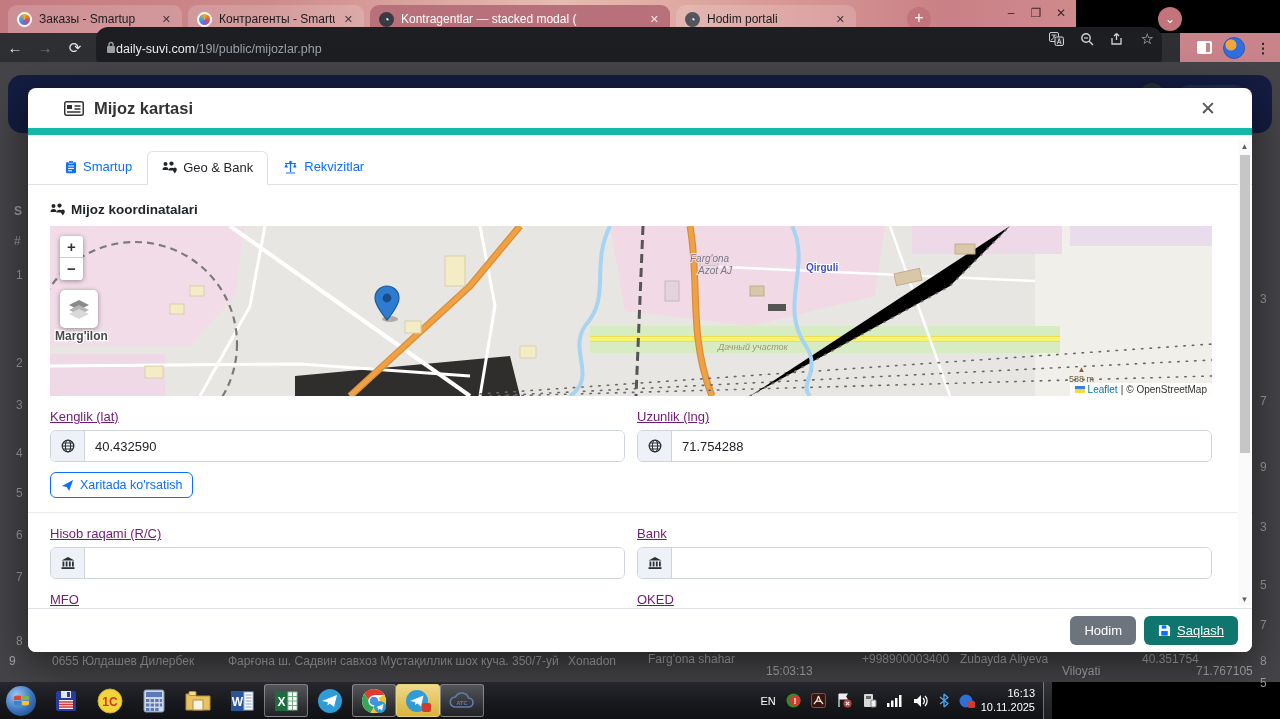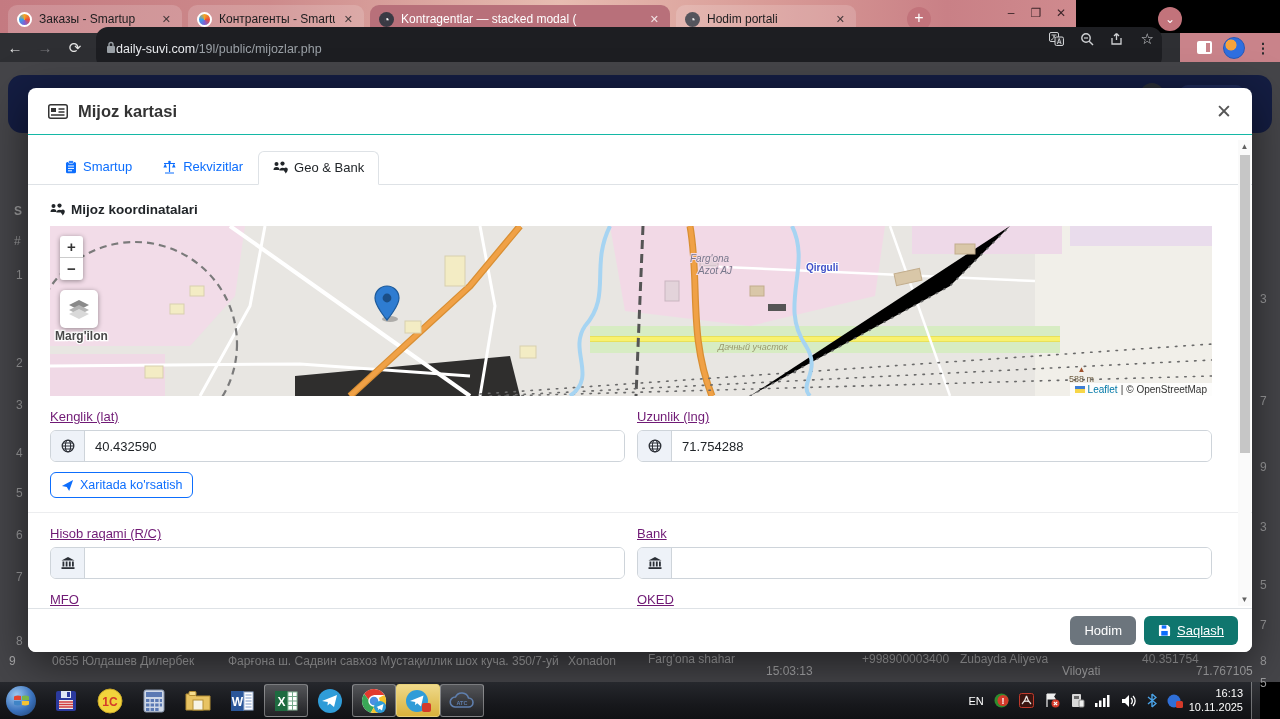--- a/index.html
+++ b/index.html
@@ -48,21 +48,21 @@
   .navybar { position:absolute; left:8px; top:13px; width:1264px; height:58px; border-radius:14px; background:#141d42; }
   .navybar .pillbtn { position:absolute; right:28px; top:10px; width:64px; height:28px; border-radius:8px; background:#1f2b59; }
   .navybar .circ { position:absolute; right:108px; top:8px; width:24px; height:24px; border-radius:50%; background:#2a2f37; }
   .ghost { position:absolute; color:#26262a; font-size:12px; }
   .ghost.light { color:#9c9c9e; }
   .btrow span { position:absolute; white-space:nowrap; color:#a9a9ab; font-size:12px; }
 
   
   .modal { position:absolute; left:28px; top:88px; width:1224px; height:564px; background:#fff;
     border-radius:8px; box-shadow:0 12px 44px rgba(0,0,0,0.55); overflow:hidden; }
-  .m-head { height:47px; border-bottom:1px solid #14b8a6; display:flex; align-items:center; padding:0 20px; gap:10px; }
+  .m-head { height:47px; border-bottom:7px solid #14b8a6; display:flex; align-items:center; padding:0 36px; gap:10px; }
   .m-title { font-size:16.5px; font-weight:bold; color:#333; }
   .m-close { margin-left:auto; color:#565656; font-size:19px; line-height:1; }
   .m-tabs { display:flex; align-items:flex-end; padding:15px 0 0 22px; border-bottom:1px solid #dee2e6; }
   .m-tab { display:flex; align-items:center; gap:6px; font-size:13px; color:#0d6efd;
     padding:8px 14px 9px; border:1px solid transparent; border-radius:6px 6px 0 0; }
   .m-tab.active { color:#212529; background:#fff; border-color:#dee2e6 #dee2e6 #fff; margin-bottom:-1px; }
   .sect { display:flex; align-items:center; gap:6px; margin:17px 0 9px 22px; font-size:13.5px; font-weight:bold; color:#212529; }
 
   .mapbox { position:relative; margin-left:22px; width:1162px; height:170px; overflow:hidden; background:#e8e6e2; }
   .lf-zoom { position:absolute; left:10px; top:10px; width:23px; background:#fff; border-radius:3px;
@@ -93,21 +93,21 @@
   .m-scroll .thumb { position:absolute; left:1.5px; top:15px; width:10px; height:298px; background:#c6c6c6; }
 
   .m-foot { position:absolute; left:0; bottom:0; width:100%; height:44px; border-top:1px solid #dee2e6;
     background:#fff; display:flex; align-items:center; justify-content:flex-end; gap:8px; padding-right:14px; }
   .btn { border:none; border-radius:6px; color:#fff; font-size:13px; padding:7px 14px;
     display:inline-flex; align-items:center; gap:6px; font-family:"Liberation Sans", sans-serif; }
   .btn-gray { background:#6c757d; }
   .btn-blue { background:#0f766e;text-decoration:underline; }
 
   
-  .taskbar { position:absolute; left:0; top:682px; width:1260px; height:37px;
+  .taskbar { position:absolute; left:0; top:682px; width:1052px; height:37px;
     background:linear-gradient(#26282d,#17181c 60%,#101114); display:flex; align-items:center; }
   .orb { width:30px; height:30px; border-radius:50%; margin:0 8px 0 6px;
     background:radial-gradient(circle at 35% 30%, #9cc7ef, #3a72bd 55%, #1c3a66); display:flex; align-items:center; justify-content:center; }
   .slot { width:44px; height:33px; display:flex; align-items:center; justify-content:center; }
   .slot.framed { background:linear-gradient(rgba(255,255,255,0.22),rgba(255,255,255,0.07));
     border:1px solid rgba(255,255,255,0.35); border-radius:3px; }
   .slot.flash { background:linear-gradient(#efd98a,#d9b23c); border:1px solid #e8d27a; border-radius:3px; }
   .tray { margin-left:auto; display:flex; align-items:center; gap:10px; color:#fff; }
   .tray .lang { font-size:11px; }
   .clock { text-align:right; font-size:11px; color:#fff; line-height:1.25; margin:0 8px 0 6px; }
@@ -235,37 +235,37 @@
 
     <div class="m-tabs">
       <div class="m-tab">
         <svg width="12" height="14" viewBox="0 0 12 14">
           <rect x="1" y="2" width="10" height="11.3" rx="1.5" fill="#0d6efd"></rect>
           <rect x="3.5" y="0.7" width="5" height="2.6" rx="1" fill="#0d6efd" stroke="#fff" stroke-width="0.7"></rect>
           <path d="M3 6 h6 M3 8.4 h6 M3 10.8 h4" stroke="#fff" stroke-width="1"></path>
         </svg>
         <span>Smartup</span>
       </div>
-      <div class="m-tab">
-        <svg width="15" height="14" viewBox="0 0 15 14">
-          <path d="M7.5 1 v11 M3 13 h9 M2 3.5 h11" stroke="#0d6efd" stroke-width="1.2" fill="none"></path>
-          <path d="M3.2 3.5 L1.4 7.5 h3.6 Z M11.8 3.5 L10 7.5 h3.6 Z" fill="#0d6efd"></path>
-          <circle cx="7.5" cy="2" r="1.3" fill="#0d6efd"></circle>
-        </svg>
-        <span>Rekvizitlar</span>
-      </div>
       <div class="m-tab active">
         <svg width="15" height="13" viewBox="0 0 15 13">
           <circle cx="3.5" cy="3" r="2" fill="#212529"></circle>
           <path d="M0.5 9 a3 3 0 0 1 6 0 Z" fill="#212529"></path>
           <circle cx="9.5" cy="2.6" r="2.1" fill="#212529"></circle>
           <path d="M6.3 9.4 a3.3 3.3 0 0 1 6.5 0 Z" fill="#212529"></path>
           <path d="M12.8 6.5 a2 2 0 0 1 2 2 c0 1.4 -2 4 -2 4 s-2 -2.6 -2 -4 a2 2 0 0 1 2 -2 Z" fill="#212529"></path>
         </svg>
         <span>Geo &amp; Bank</span>
+      </div>
+      <div class="m-tab">
+        <svg width="15" height="14" viewBox="0 0 15 14">
+          <path d="M7.5 1 v11 M3 13 h9 M2 3.5 h11" stroke="#0d6efd" stroke-width="1.2" fill="none"></path>
+          <path d="M3.2 3.5 L1.4 7.5 h3.6 Z M11.8 3.5 L10 7.5 h3.6 Z" fill="#0d6efd"></path>
+          <circle cx="7.5" cy="2" r="1.3" fill="#0d6efd"></circle>
+        </svg>
+        <span>Rekvizitlar</span>
       </div>
     </div>
 
     <div class="sect">
       <svg width="15" height="13" viewBox="0 0 15 13">
         <circle cx="3.5" cy="3" r="2" fill="#212529"></circle>
         <path d="M0.5 9 a3 3 0 0 1 6 0 Z" fill="#212529"></path>
         <circle cx="9.5" cy="2.6" r="2.1" fill="#212529"></circle>
         <path d="M6.3 9.4 a3.3 3.3 0 0 1 6.5 0 Z" fill="#212529"></path>
         <path d="M12.8 6.5 a2 2 0 0 1 2 2 c0 1.4 -2 4 -2 4 s-2 -2.6 -2 -4 a2 2 0 0 1 2 -2 Z" fill="#212529"></path>

